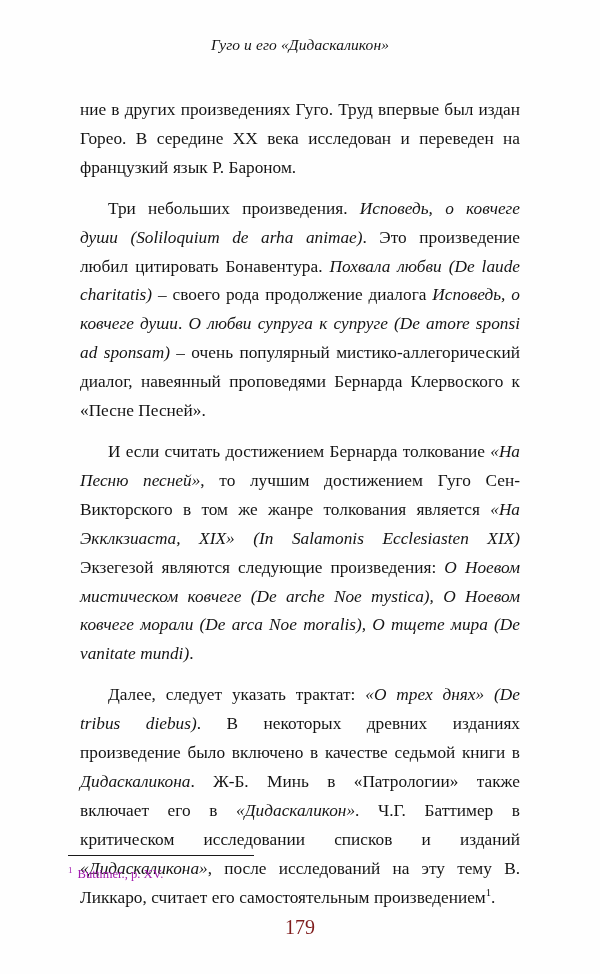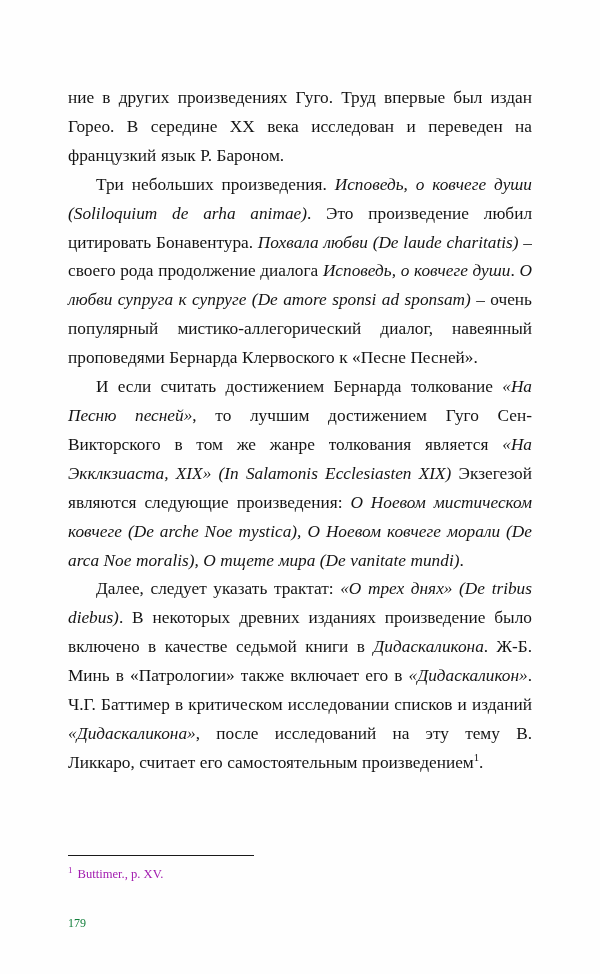--- a/index.html
+++ b/index.html
@@ -41,21 +41,21 @@
 
   
   .textblock {
     position: absolute;
     left: 68px;
     top: 84px;
     width: 464px;
   }
 
   .para {
-    margin: 0;
+    margin: 12px;
     font-size: 17.3px;
     line-height: 28.9px;
     text-align: justify;
     text-justify: inter-word;
     text-indent: 28px;
     color: #141414;
     -webkit-hyphens: none;
     hyphens: none;
     word-spacing: 0.2px;
   }
@@ -97,29 +97,31 @@
     line-height: 0;
     margin-right: 5px;
   }
 
   
   .folio {
     position: absolute;
     left: 68px;
     top: 916px;
     width: 464px;
-    font-size: 12px;
-    color: #15803d;
+    text-align: center;
+    font-size: 20px;
+    color: #7f1d1d;
   }
 </style>
 </head>
 <body>
 
 <div class="page">
 
+  <div class="running-head">Гуго и его «Дидаскаликон»</div>
 
   <div class="textblock">
       <p class="para first"><span>ние в других произведениях Гуго. Труд впервые был издан Горео. В середине XX века исследован и переведен на французкий язык Р. Бароном.</span></p>
       <p class="para"><span>Три небольших произведения. </span><i>Исповедь, о ковчеге души (Soliloquium de arha animae)</i><span>. Это произведение любил цитировать Бонавентура. </span><i>Похвала любви (De laude charitatis)</i><span> – своего рода продолжение диалога </span><i>Исповедь, о ковчеге души</i><span>. </span><i>О любви супруга к супруге (De amore sponsi ad sponsam)</i><span> – очень популярный мистико-аллегорический диалог, навеянный проповедями Бернарда Клервоского к «Песне Песней».</span></p>
       <p class="para"><span>И если считать достижением Бернарда толкование </span><i>«На Песню песней»</i><span>, то лучшим достижением Гуго Сен-Викторского в том же жанре толкования является </span><i>«На Экклкзиаста, XIX» (In Salamonis Ecclesiasten XIX)</i><span> Экзегезой являются следующие произведения: </span><i>О Ноевом мистическом ковчеге (De arche Noe mystica), О Ноевом ковчеге морали (De arca Noe moralis), О тщете мира (De vanitate mundi)</i><span>.</span></p>
       <p class="para"><span>Далее, следует указать трактат: </span><i>«О трех днях» (De tribus diebus)</i><span>. В некоторых древних изданиях произведение было включено в качестве седьмой книги в </span><i>Дидаскаликона</i><span>. Ж-Б. Минь в «Патрологии» также включает его в </span><i>«Дидаскаликон»</i><span>. Ч.Г. Баттимер в критическом исследовании списков и изданий </span><i>«Дидаскаликона»</i><span>, после исследований на эту тему В. Ликкаро, считает его самостоятельным произведением</span><sup class="fn">1</sup><span>.</span></p>
     </div>
 
   <div class="footnote-rule"></div>
 

